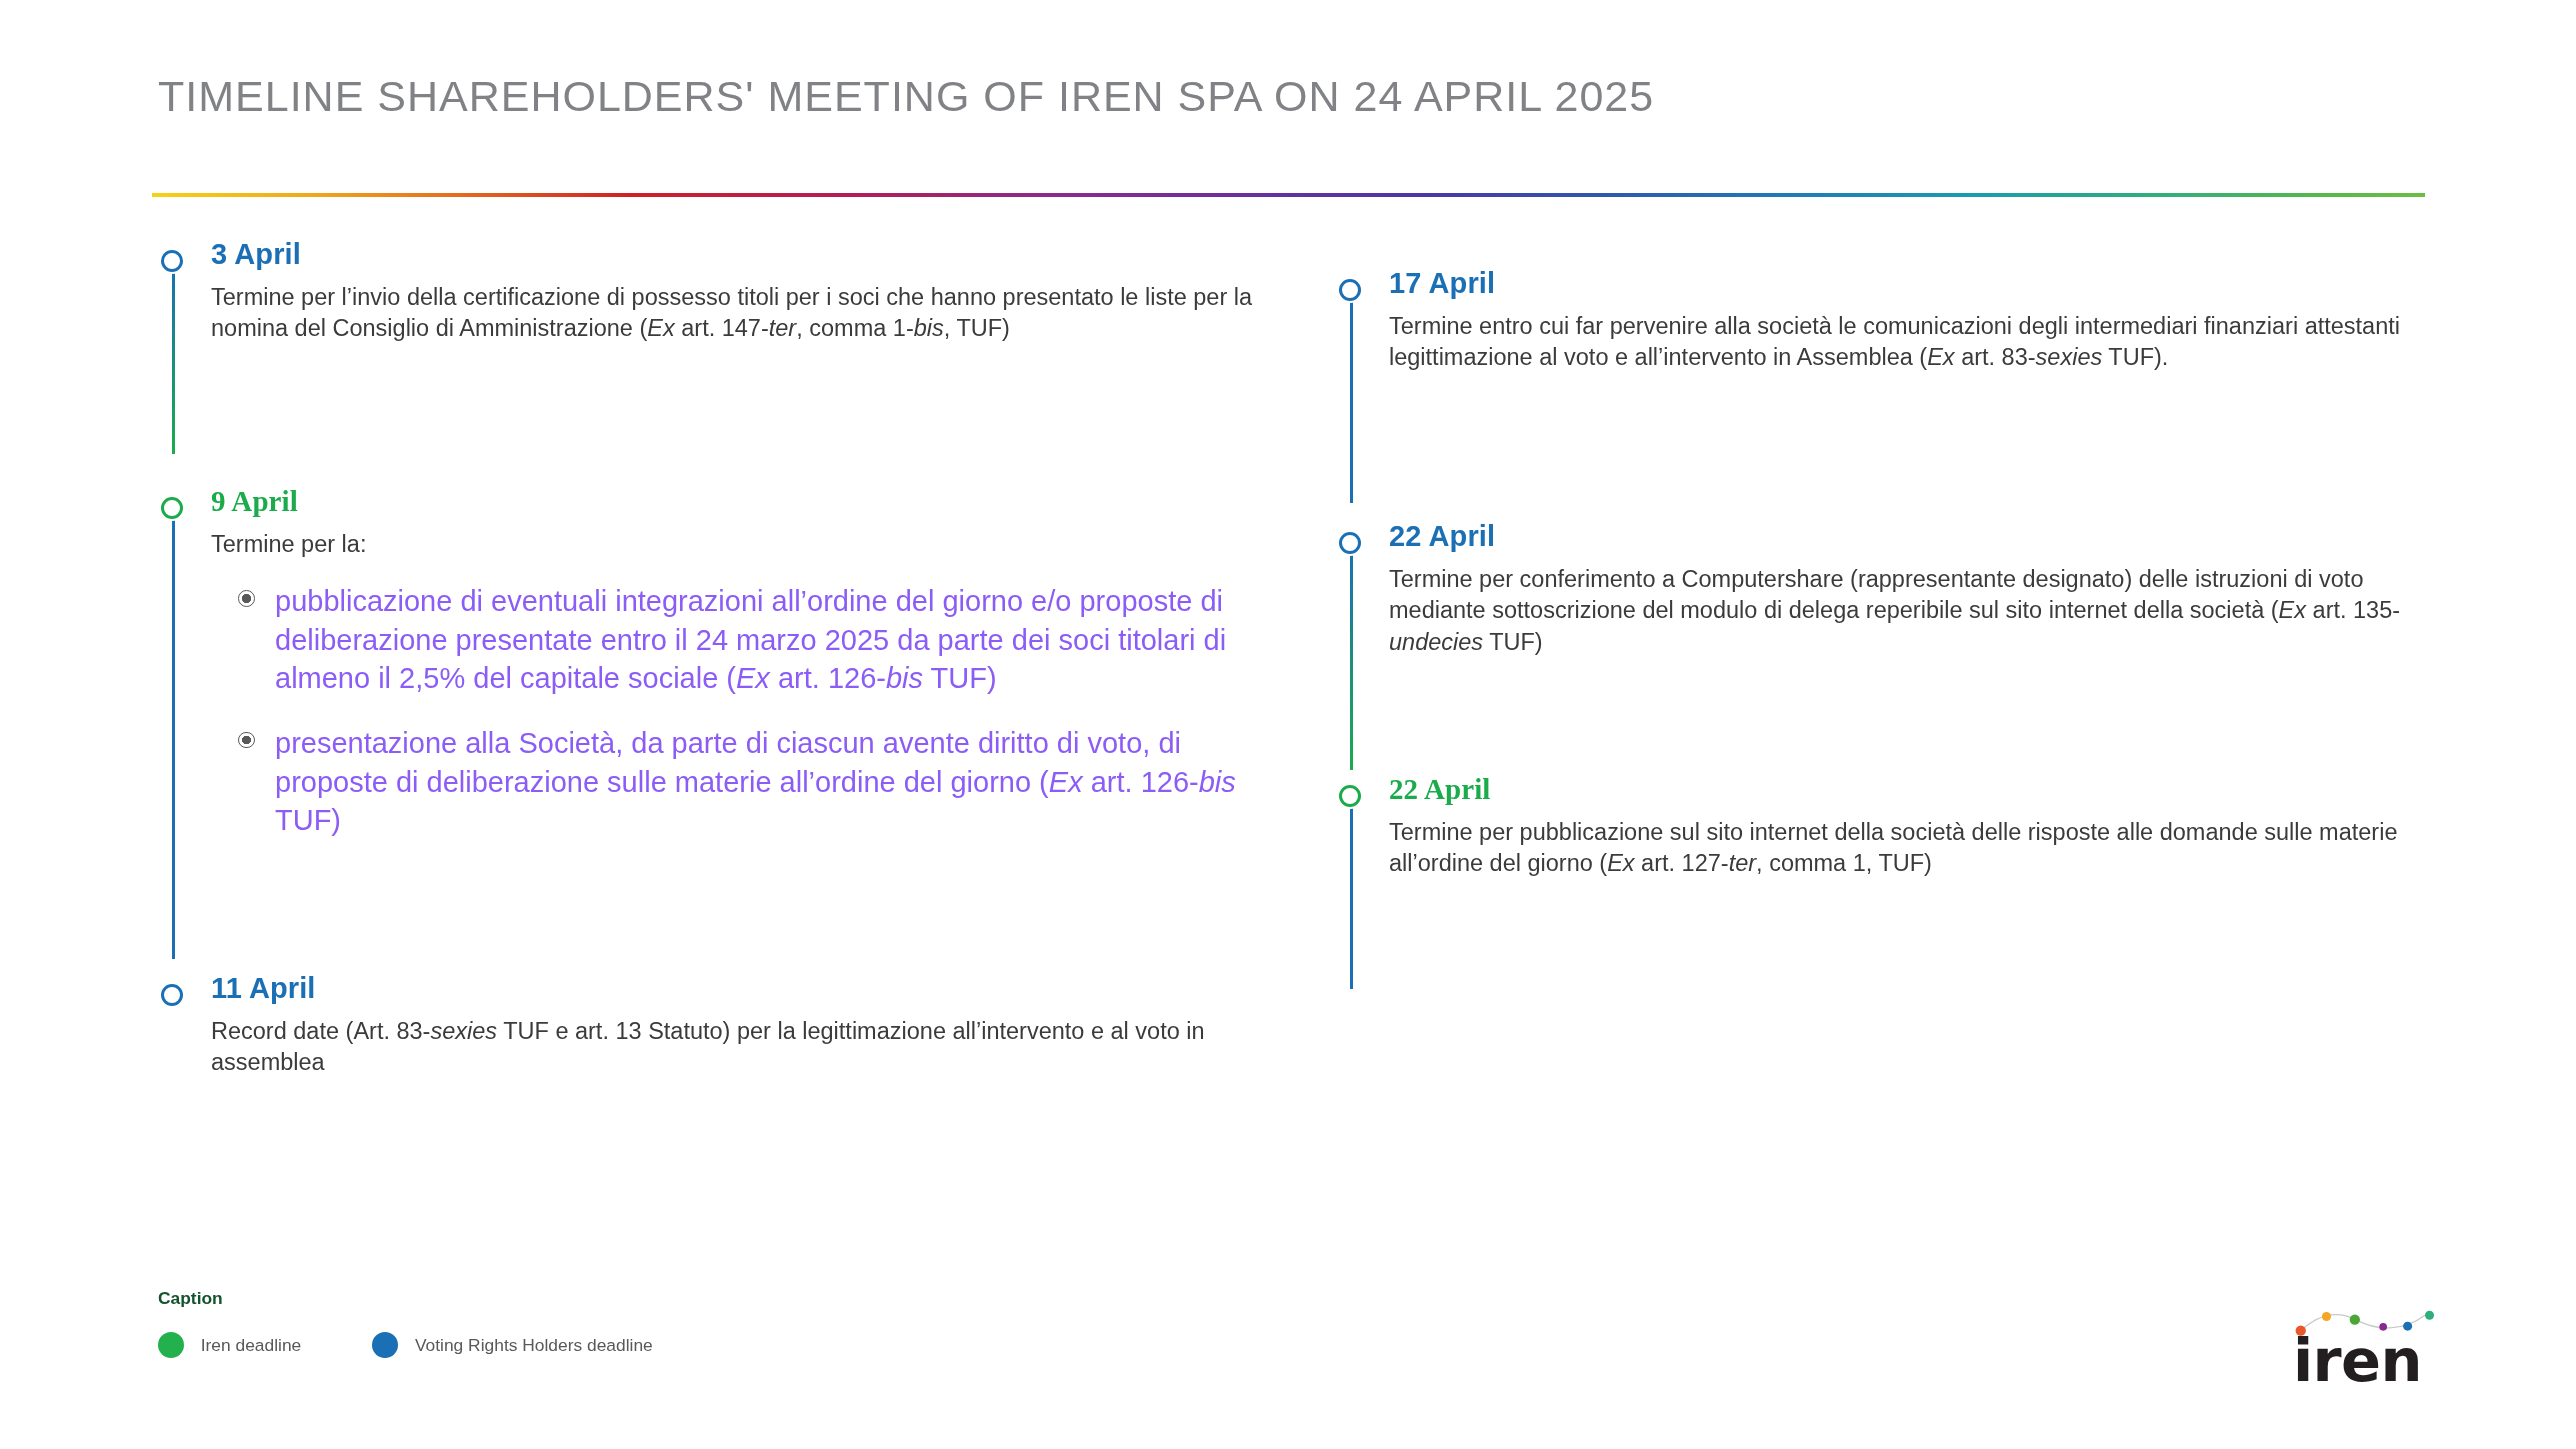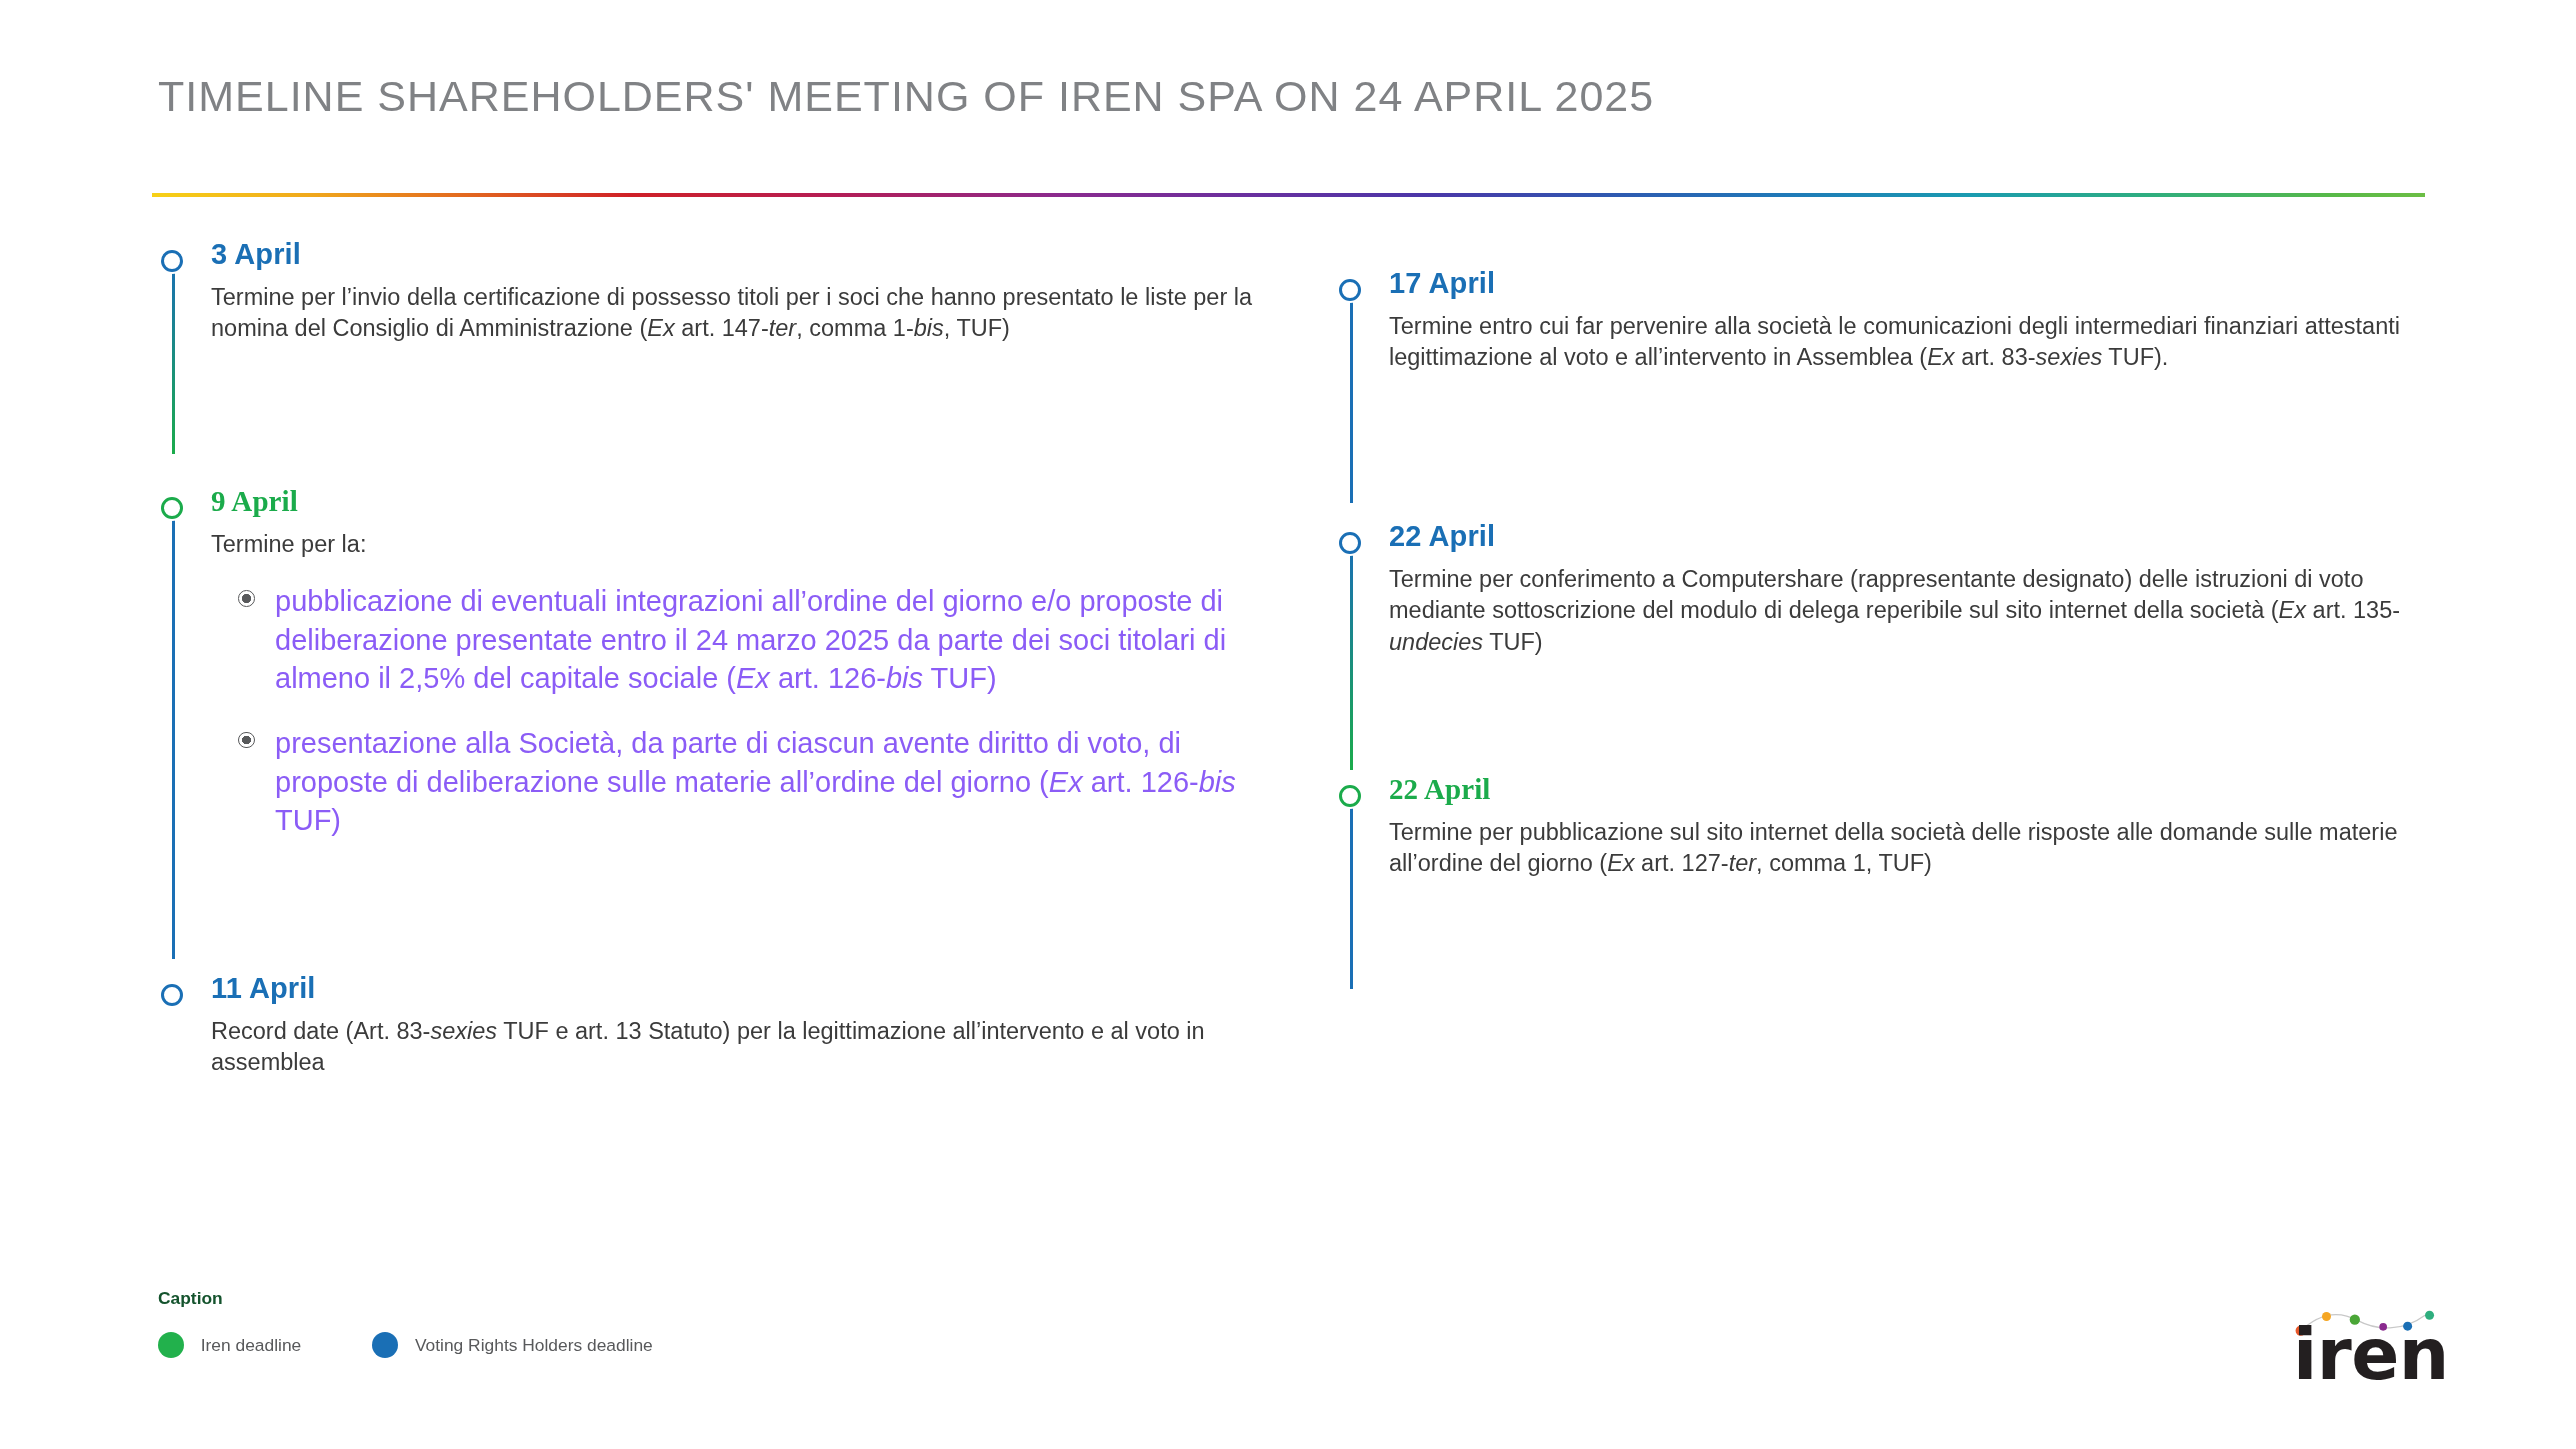--- a/index.html
+++ b/index.html
@@ -192,21 +192,21 @@
     position: absolute;
     right: 122px;
     top: 1306px;
     width: 161px;
     height: 84px;
   }
   .logo-word {
     position: absolute;
     left: 0;
     bottom: 0;
-    font-size: 71px;
+    font-size: 59px;
     font-weight: bold;
     color: #231f20;
     letter-spacing: -0.6px;
     line-height: 1;
     font-family: "DejaVu Sans", sans-serif;
   }
 </style>
 </head>
 <body>
 

